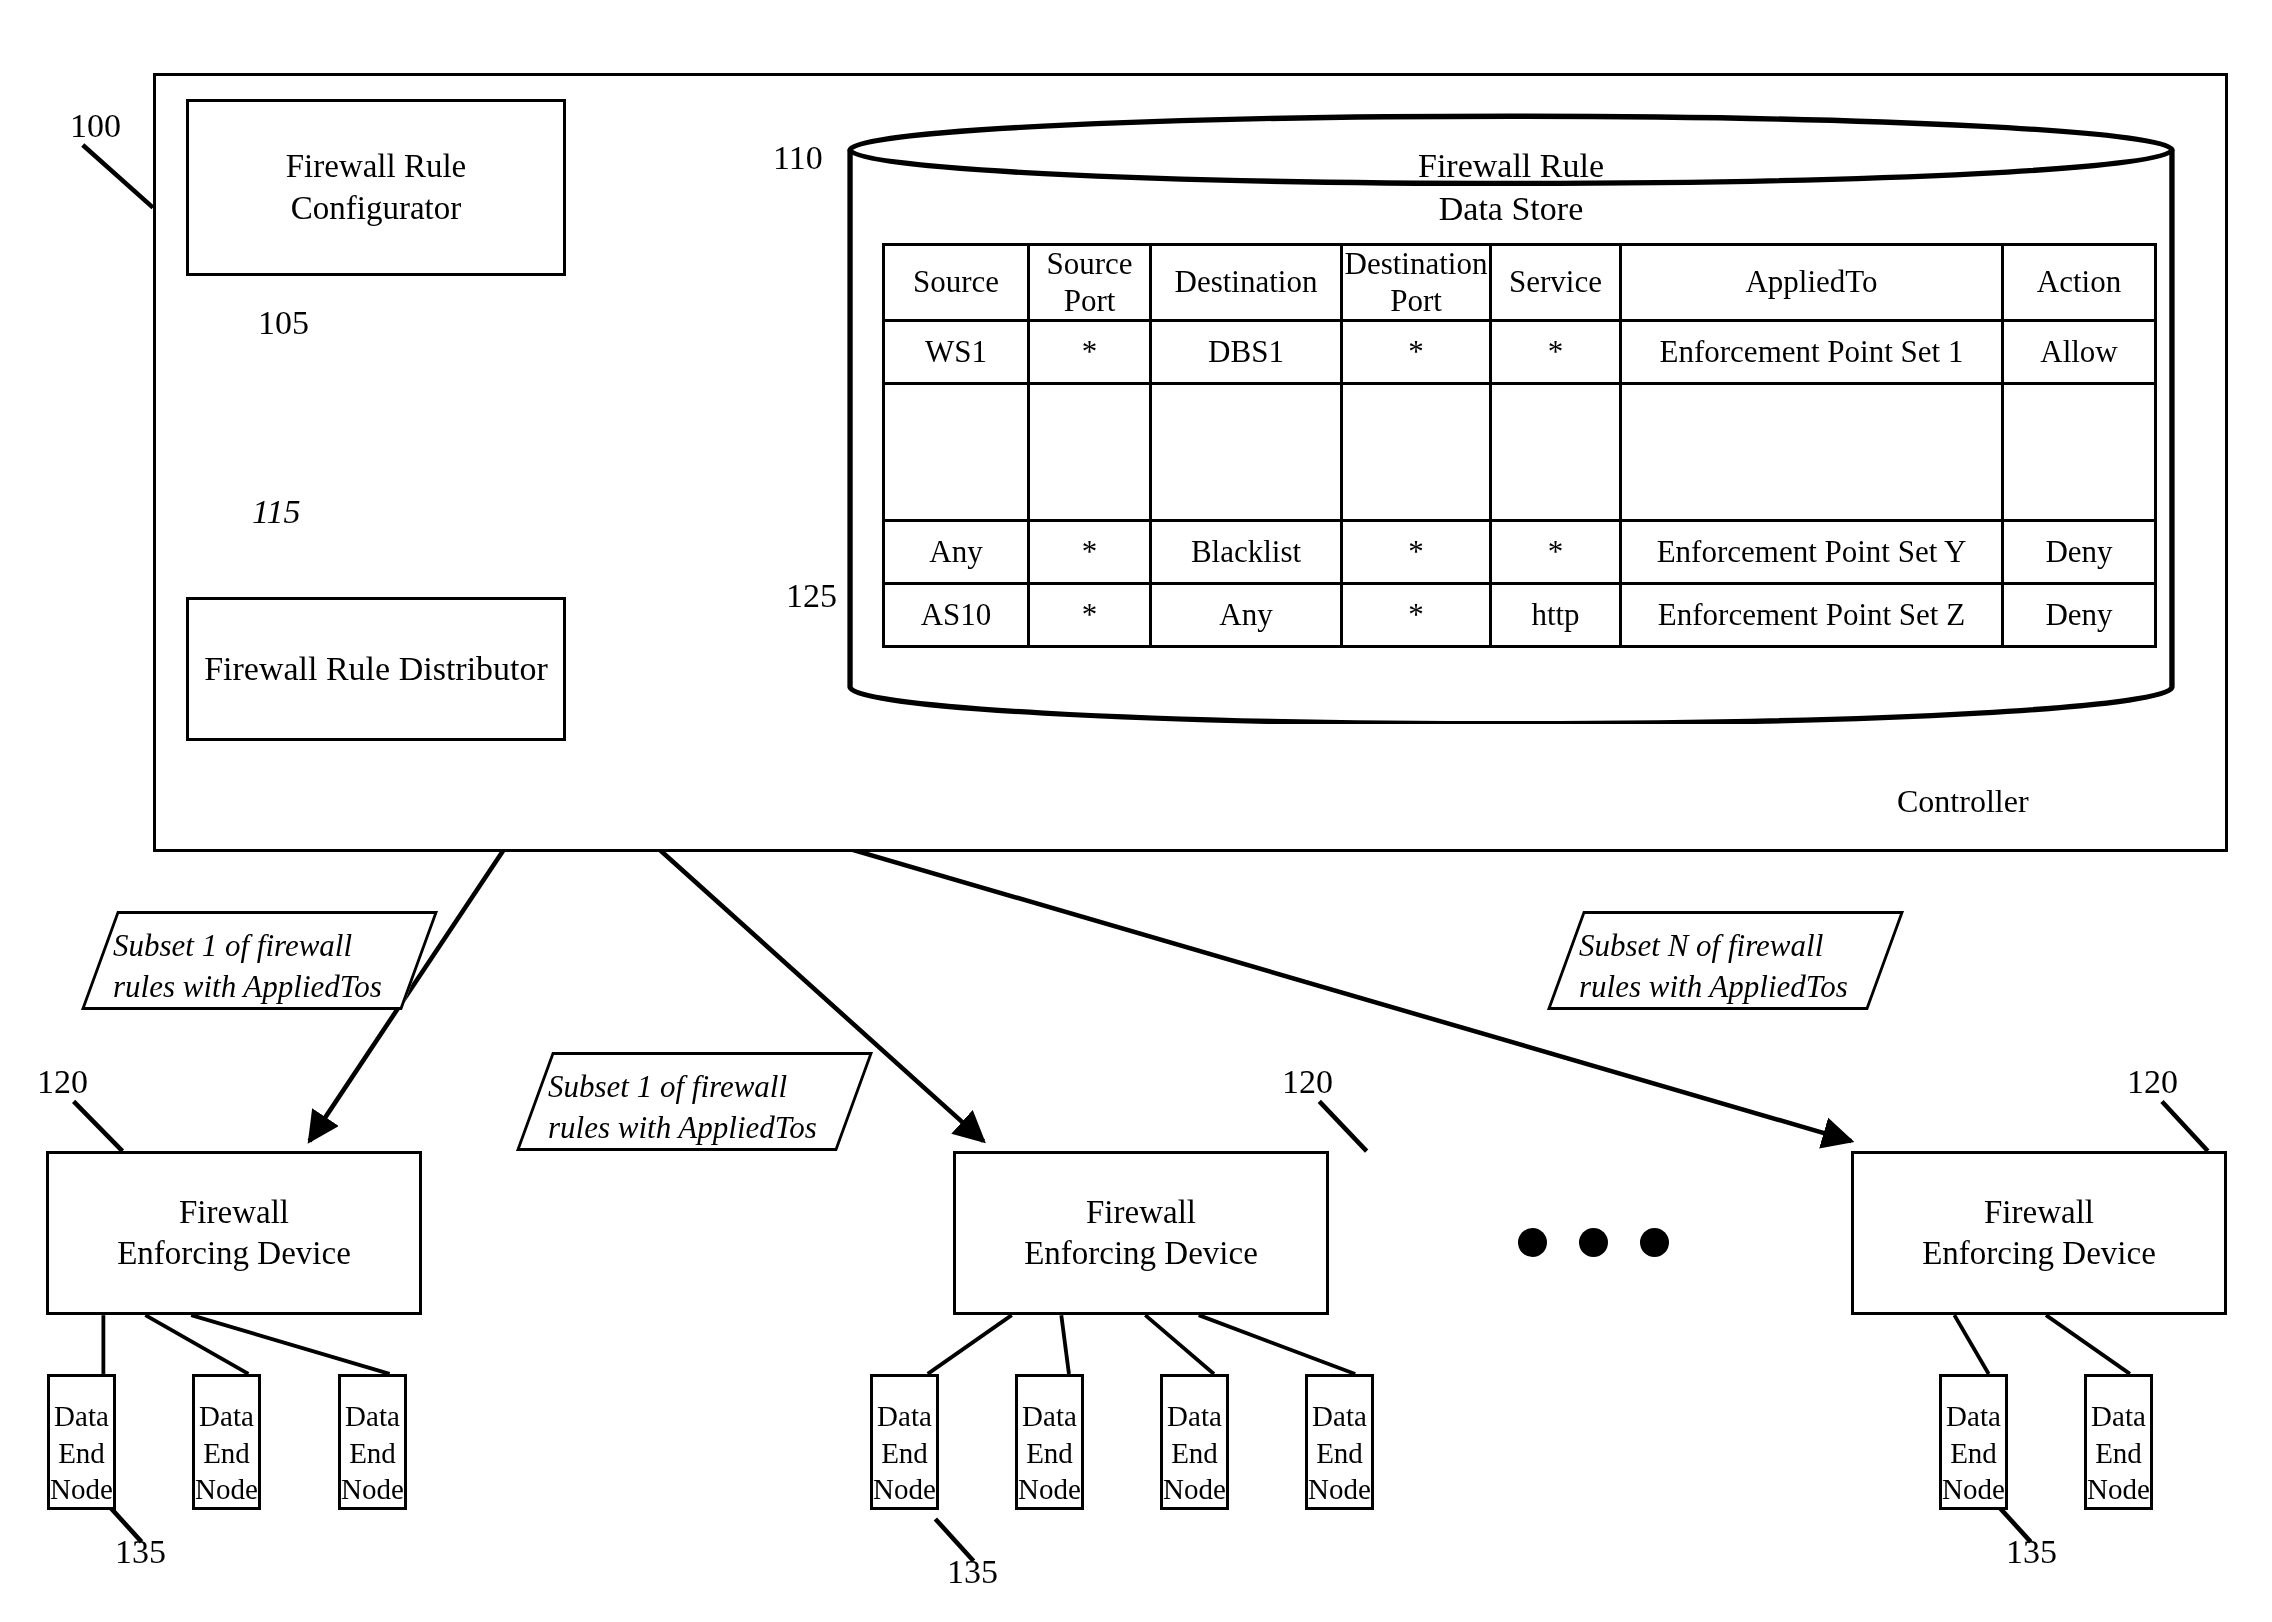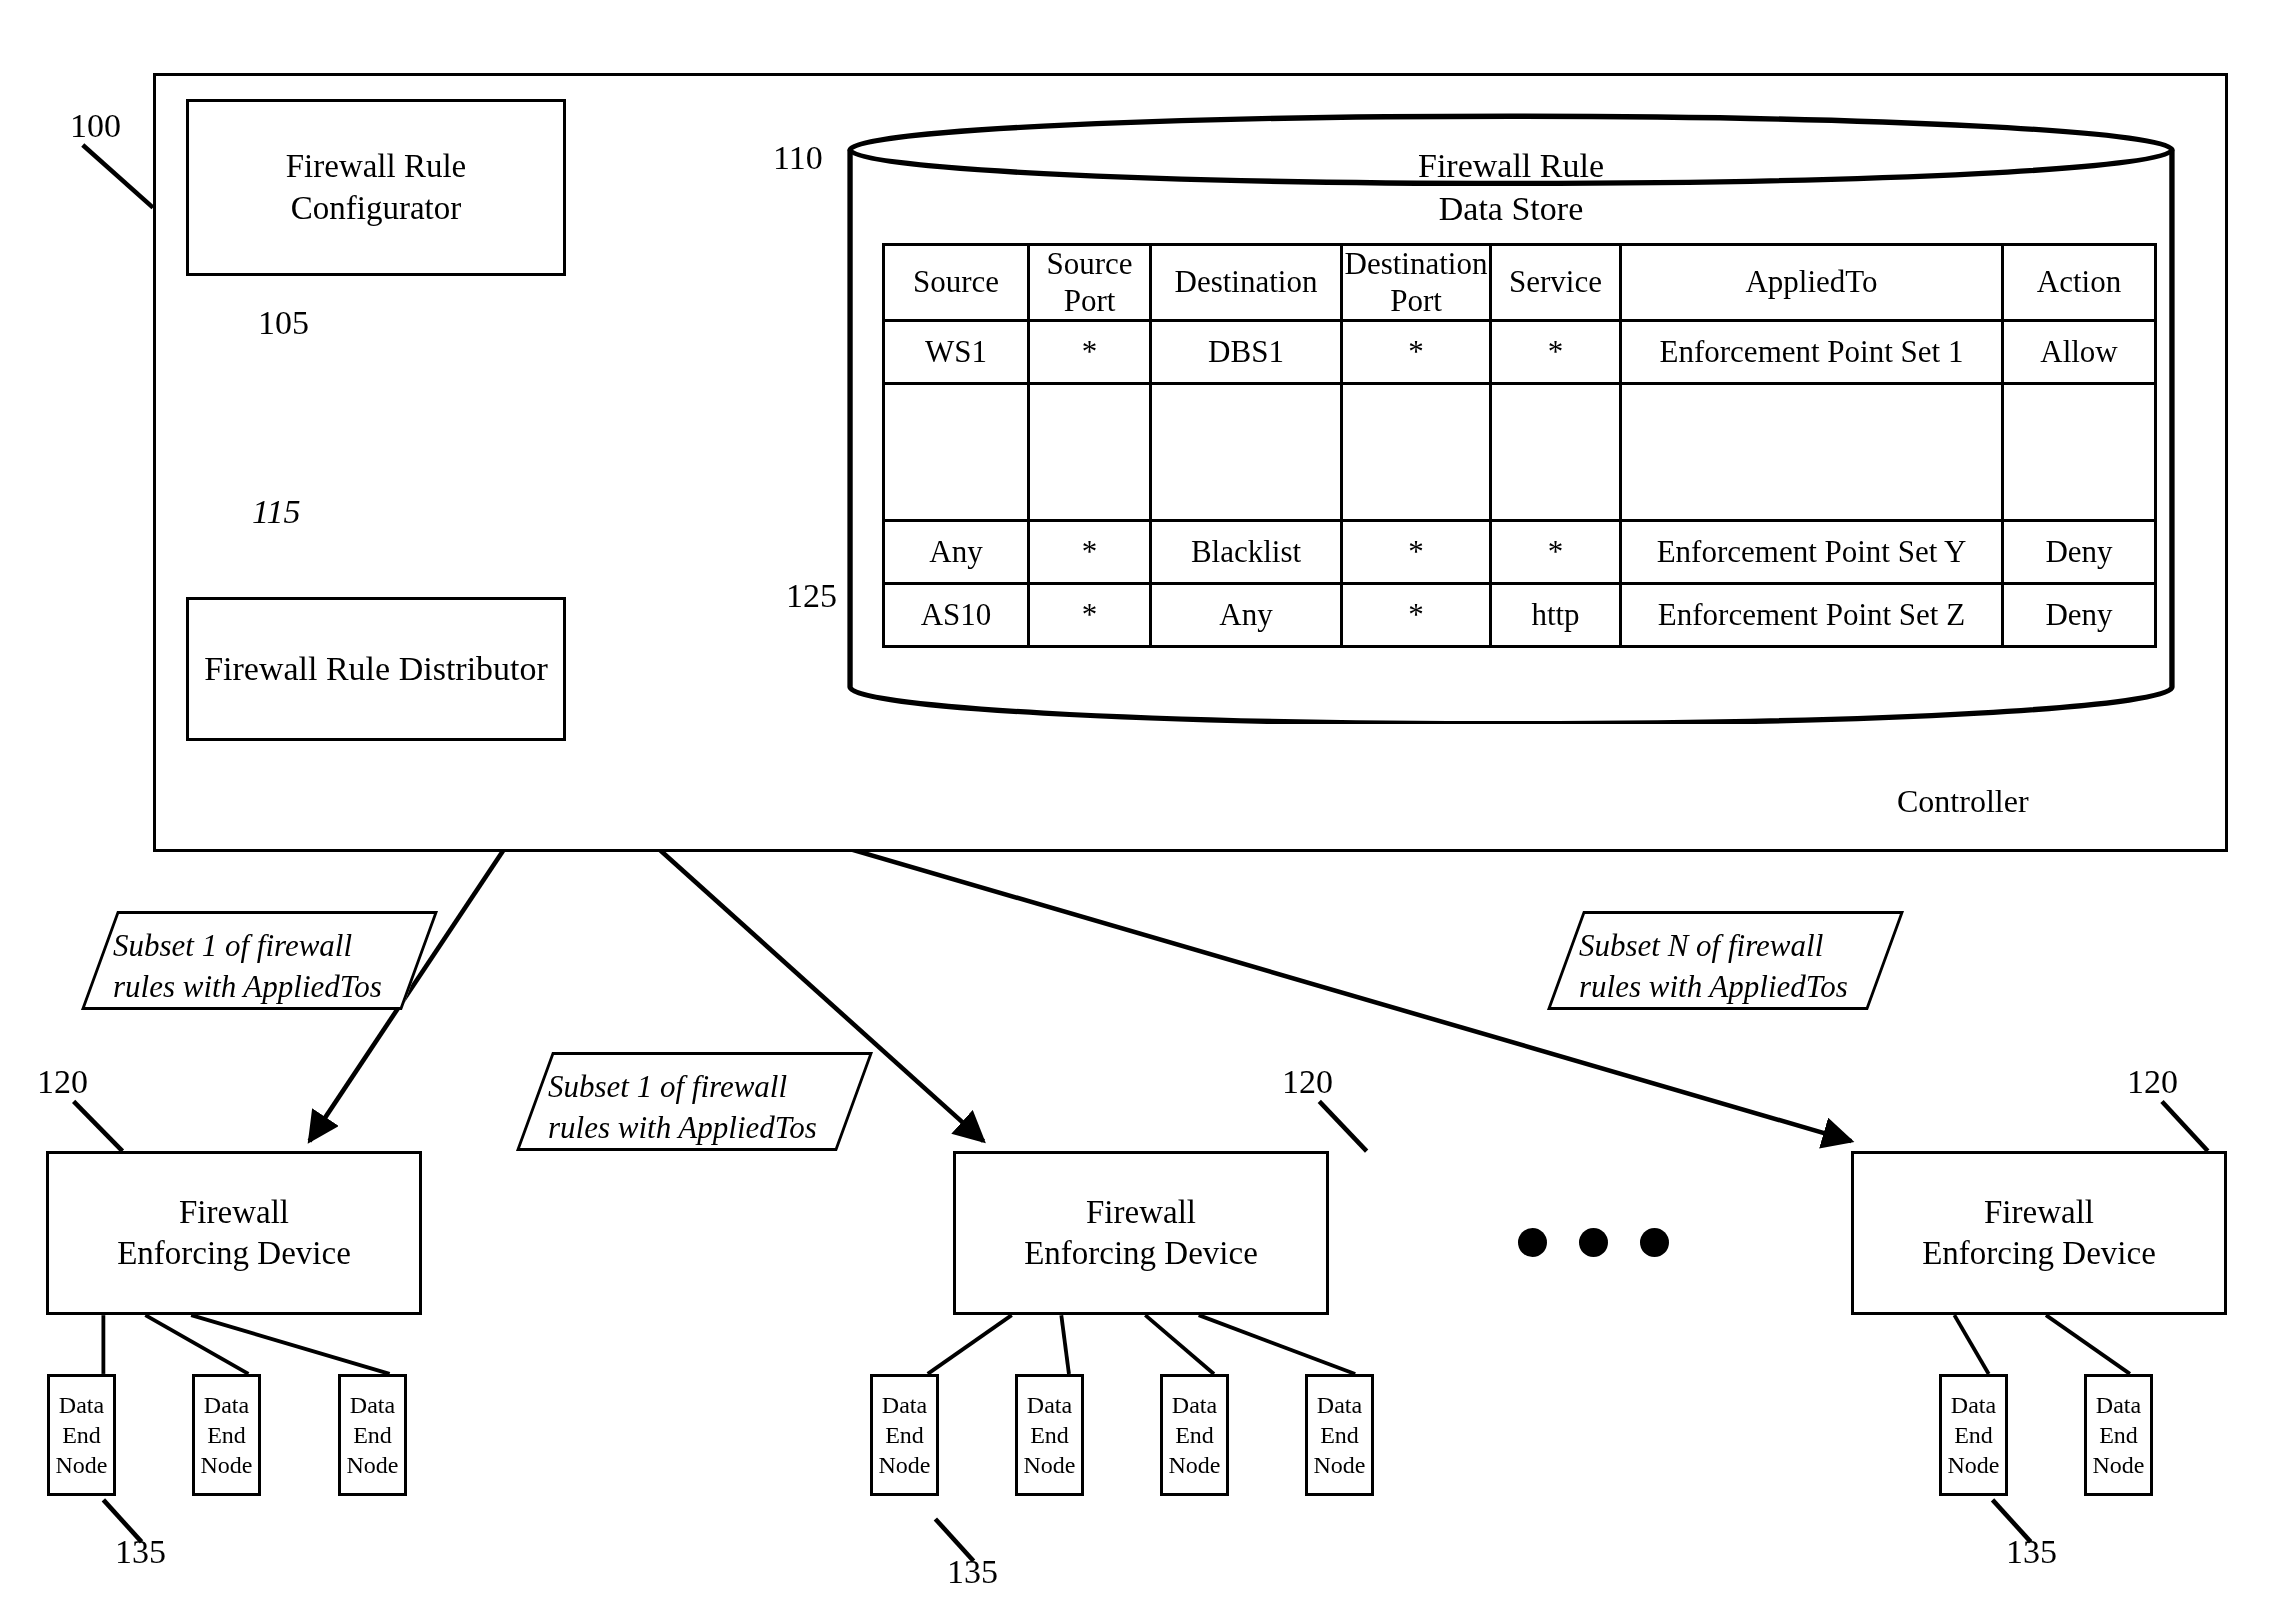--- a/index.html
+++ b/index.html
@@ -115,21 +115,21 @@
   .para-text {
     position: absolute;
     font-style: italic;
     font-size: 31px;
     line-height: 1.32;
     white-space: pre-line;
   }
 
   
   .fed { width: 376px; height: 164px; font-size: 33px; }
-  .den { width: 69px;  height: 122px; font-size: 24px; }
+  .den { width: 69px;  height: 136px; font-size: 29px; align-items: flex-end; }
 
   
   #lines {
     position: absolute;
     left: 0; top: 0;
     width: 2273px;
     height: 1622px;
     pointer-events: none;
   }
   .dots { position: absolute; display: flex; gap: 32px; }

